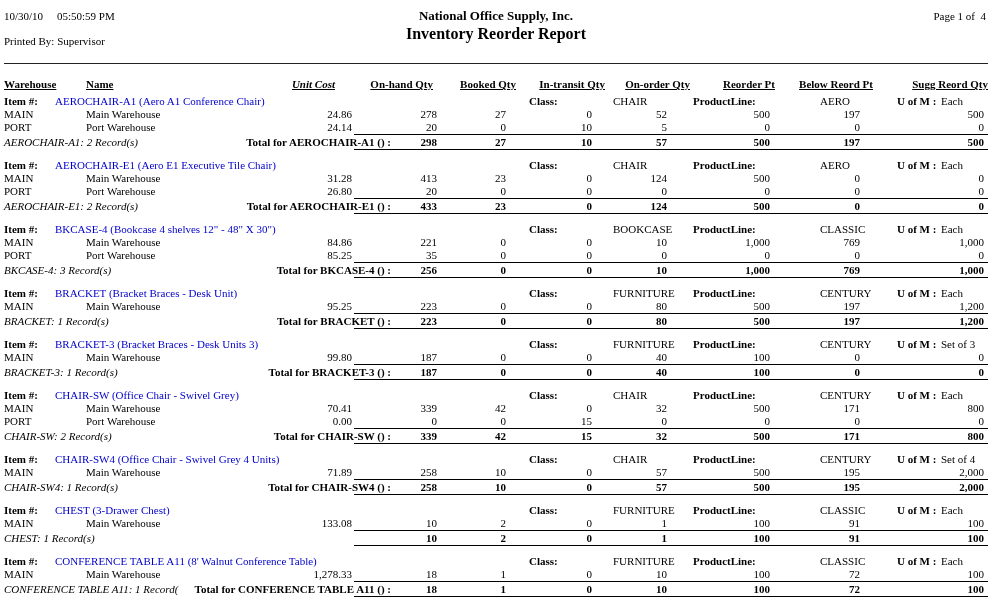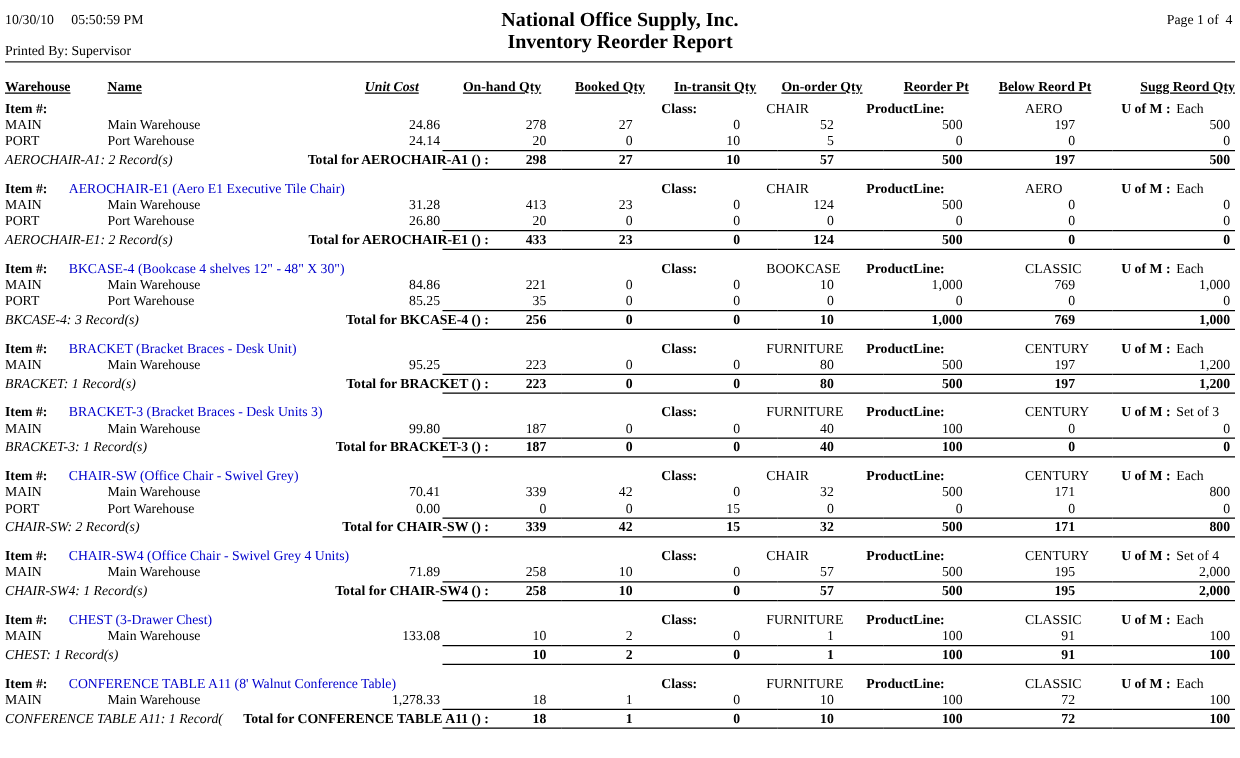--- a/index.html
+++ b/index.html
@@ -1,26 +1,26 @@
 <!DOCTYPE html>
 <html><head>
 <meta charset="utf-8">
 <style>
   * { margin:0; padding:0; box-sizing:border-box; }
   html,body { width:992px; height:606px; background:#fff; overflow:hidden; }
   body { font-family:"Liberation Serif","DejaVu Serif",serif; font-size:11px; color:#000; }
   .page { padding:0 4px; }
 
   
-  .top { position:relative; height:50px; border-bottom:1px solid #222; }
+  .top { position:relative; height:64px; border-bottom:1px solid #222; }
   .top span, .top div { white-space:pre; }
   .print-date { position:absolute; left:0; top:10px; }
   .print-time { position:absolute; left:53px; top:10px; }
   .printed-by { position:absolute; left:0; top:35px; }
-  .company { position:absolute; left:0; width:100%; text-align:center; top:8px; font-weight:bold; font-size:16px; }
+  .company { position:absolute; left:0; width:100%; text-align:center; top:8px; font-weight:bold; font-size:13px; }
   .rpt-title { position:absolute; left:0; width:100%; text-align:center; top:25px; font-weight:bold; font-size:16px; }
   .page-info { position:absolute; right:2px; top:10px; }
 
   
   .grid-row { display:grid; grid-template-columns:82px 178px 90px 95px 83px 90px 85px 85px 98px 98px; }
   .num { text-align:right; }
 
   
   .hdr { font-weight:bold; line-height:14px; margin-top:13px; margin-bottom:3px; }
   .hu { text-decoration:underline; }
@@ -78,20 +78,21 @@
     <div class="c8 num"><span class="hu">Reorder Pt</span></div>
     <div class="c9 num"><span class="hu">Below Reord Pt</span></div>
     <div class="c10 num"><span class="hu">Sugg Reord Qty</span></div>
   </div>
 
   <div>
   <div class="block">
 
     <div class="item-row">
       <span class="b" style="left:0">Item #:</span>
+      <span class="link" style="left:51px">AEROCHAIR-A1 (Aero A1 Conference Chair)</span>
       <span class="b" style="left:525px">Class:</span>
       <span style="left:609px">CHAIR</span>
       <span class="b" style="left:689px">ProductLine:</span>
       <span style="left:816px">AERO</span>
       <span class="b" style="left:893px">U of M :</span>
       <span style="left:937px">Each</span>
     </div>
 
     <div class="grid-row detail">
       <div class="c1">MAIN</div>

